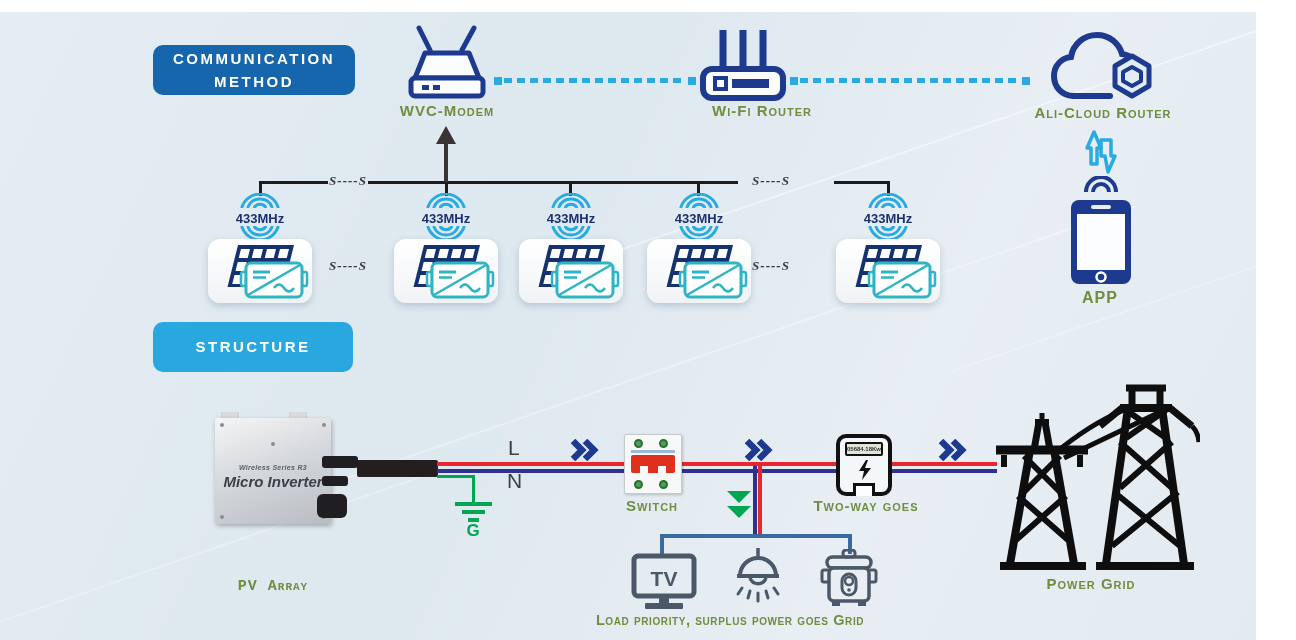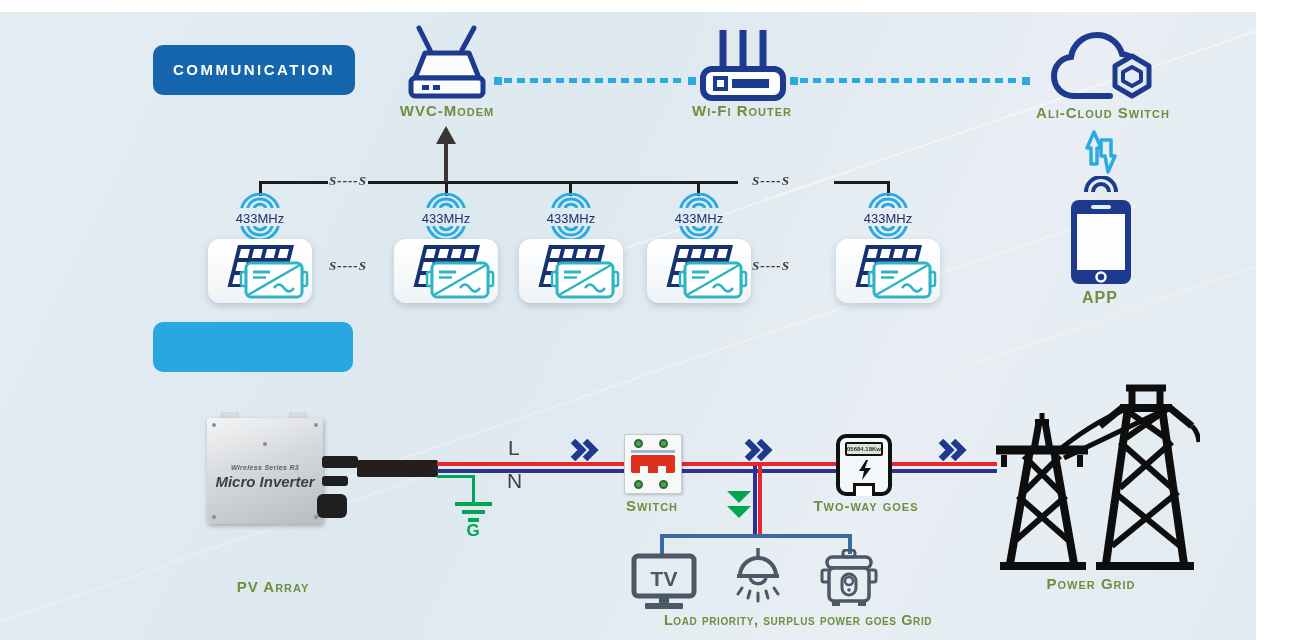--- a/index.html
+++ b/index.html
@@ -37,25 +37,25 @@
   .slabel{position:absolute;font-family:Liberation Serif, serif;font-style:italic;
     font-weight:bold;font-size:13px;color:#3b3b3b;letter-spacing:1px;text-align:center;}
   .uparrow-line{position:absolute;width:4px;background:#3a3434;}
   .uparrow-head{position:absolute;width:0;height:0;border-left:10px solid transparent;
     border-right:10px solid transparent;border-bottom:18px solid #3a3434;}
 
   
   .unit-card{position:absolute;width:104px;height:64px;top:227px;border-radius:12px;
     background:linear-gradient(180deg,#ffffff,#f0f3f5);box-shadow:0 3px 7px rgba(110,135,160,.35);}
   .wifi433{position:absolute;top:181px;width:76px;text-align:center;line-height:1;}
-  .wifi433 .freq{font-size:13px;font-weight:normal;color:#1c2f6e;margin:1px 0;}
+  .wifi433 .freq{font-size:13px;font-weight:bold;color:#1c2f6e;margin:1px 0;}
 
   
   .device{position:absolute;left:205px;top:398px;width:260px;height:132px;}
-  .dev-body{position:absolute;left:2px;top:8px;width:116px;height:106px;border-radius:3px;
+  .dev-body{position:absolute;left:10px;top:8px;width:116px;height:106px;border-radius:3px;
     background:linear-gradient(160deg,#f4f5f6 0%,#d6d9dc 45%,#b8bbc0 100%);
     box-shadow:1px 2px 5px rgba(0,0,0,.28);}
   .dev-tab{position:absolute;top:2px;width:18px;height:10px;background:#d9dcdf;box-shadow:inset 0 -1px 2px rgba(0,0,0,.15);}
   .dev-screw{position:absolute;width:4px;height:4px;border-radius:50%;background:#8a8d92;}
   .dev-series{position:absolute;left:0;right:0;top:46px;text-align:center;
     font-size:7px;font-style:italic;font-weight:bold;color:#5a5f66;letter-spacing:.3px;}
   .dev-name{position:absolute;left:0;right:0;top:55px;text-align:center;
     font-size:15px;font-style:italic;font-weight:bold;color:#3c4148;}
   .dev-conn{position:absolute;background:#1f1f22;border-radius:3px;}
   .cable{position:absolute;left:357px;top:448px;width:81px;height:17px;background:#241f1e;border-radius:2px;}
@@ -98,20 +98,21 @@
 
 <div class="stage">
 
   <div class="streak" style="left:580px;top:120px;width:760px;"></div>
   <div class="streak" style="left:260px;top:340px;width:900px;opacity:.7;"></div>
   <div class="streak" style="left:-60px;top:540px;width:520px;opacity:.6;"></div>
   <div class="streak" style="left:940px;top:290px;width:420px;opacity:.5;"></div>
 
   <div class="badge badge-dark" style="left:153px;top:33px;width:202px;height:50px;">
     <span>COMMUNICATION</span>
+    <span>METHOD</span>
   </div>
 
   <svg class="abs" style="left:402px;top:12px;" width="90" height="78" viewBox="0 0 90 78">
     <path d="M28 26 L17 4" stroke="#1d3a8f" stroke-width="5" stroke-linecap="round"></path>
     <path d="M60 26 L72 4" stroke="#1d3a8f" stroke-width="5" stroke-linecap="round"></path>
     <path d="M23 29 H67 L77 54 H13 Z" fill="#fbfcfd" stroke="#1d3a8f" stroke-width="5" stroke-linejoin="round"></path>
     <rect x="9" y="54" width="72" height="18" rx="4" fill="#fbfcfd" stroke="#1d3a8f" stroke-width="5"></rect>
     <rect x="20" y="61" width="7" height="5" fill="#1d3a8f"></rect>
     <rect x="31" y="61" width="7" height="5" fill="#1d3a8f"></rect>
   </svg>
@@ -120,31 +121,31 @@
   <div class="dash" style="left:504px;top:66px;width:182px;"></div>
 
   <svg class="abs" style="left:698px;top:14px;" width="90" height="76" viewBox="0 0 90 76">
     <line x1="25" y1="4" x2="25" y2="44" stroke="#1d3a8f" stroke-width="7"></line>
     <line x1="45" y1="4" x2="45" y2="44" stroke="#1d3a8f" stroke-width="7"></line>
     <line x1="65" y1="4" x2="65" y2="44" stroke="#1d3a8f" stroke-width="7"></line>
     <rect x="5" y="43" width="80" height="29" rx="9" fill="#fbfcfd" stroke="#1d3a8f" stroke-width="6"></rect>
     <rect x="17" y="52" width="11" height="11" fill="none" stroke="#1d3a8f" stroke-width="4"></rect>
     <rect x="34" y="53" width="37" height="9" fill="#1d3a8f"></rect>
   </svg>
-  <div class="lbl" style="left:672px;top:90px;width:140px;">Wi-Fi Router</div>
+  <div class="lbl" style="left:672px;top:90px;width:140px;text-align:right;">Wi-Fi Router</div>
 
   <div class="dash" style="left:800px;top:66px;width:220px;"></div>
 
   <svg class="abs" style="left:1050px;top:18px;" width="112" height="74" viewBox="0 0 112 74">
     <path d="M26 66 H24 C12 66 4 57 4 46 C4 36 11 28 21 27 C23 14 34 5 47 5 C59 5 69 13 72 24 C81 25 88 32 90 40" fill="none" stroke="#1d3a8f" stroke-width="6" stroke-linecap="round"></path>
     <path d="M24 66 H60" fill="none" stroke="#1d3a8f" stroke-width="6" stroke-linecap="round"></path>
     <polygon points="82,26 99,36 99,56 82,66 65,56 65,36" fill="#e3ecf2" stroke="#1d3a8f" stroke-width="5" stroke-linejoin="round"></polygon>
     <polygon points="82,37 91,42 91,51 82,56 73,51 73,42" fill="none" stroke="#1d3a8f" stroke-width="4" stroke-linejoin="round"></polygon>
   </svg>
-  <div class="lbl" style="left:1023px;top:92px;width:160px;">Ali-Cloud Switch</div>
+  <div class="lbl" style="left:1023px;top:92px;width:160px;">Ali-Cloud Router</div>
 
   <svg class="abs" style="left:1082px;top:114px;" width="38" height="52" viewBox="0 0 36 52">
     <path d="M8 22 H4 L11 6 L18 22 H14 V38 H8 Z" fill="none" stroke="#29abe2" stroke-width="3.5" stroke-linejoin="round"></path>
     <path d="M22 30 H18 V14 H28 V30 H32 L25 46 Z" fill="none" stroke="#29abe2" stroke-width="3.5" stroke-linejoin="round"></path>
   </svg>
 
   <svg class="abs" style="left:1078px;top:164px;" width="46" height="20" viewBox="0 0 46 20">
     <path d="M8 16 A15 15 0 0 1 38 16" fill="none" stroke="#1d3a8f" stroke-width="4"></path>
     <path d="M15 16 A8 8 0 0 1 31 16" fill="none" stroke="#1d3a8f" stroke-width="4"></path>
   </svg>
@@ -352,40 +353,41 @@
       <rect x="94" y="33" width="5" height="14" rx="2" fill="#fff" stroke="#2fb4c4" stroke-width="2.5"></rect>
       <rect x="38" y="24" width="56" height="34" rx="5" fill="#fff" stroke="#2fb4c4" stroke-width="3"></rect>
       <line x1="40" y1="56" x2="92" y2="26" stroke="#2fb4c4" stroke-width="2.5"></line>
       <line x1="45" y1="33" x2="62" y2="33" stroke="#2fb4c4" stroke-width="3"></line>
       <line x1="45" y1="38.5" x2="58" y2="38.5" stroke="#2fb4c4" stroke-width="2.5"></line>
       <path d="M66 49 q5 -7 10 0 q5 7 10 0" fill="none" stroke="#2fb4c4" stroke-width="2.5"></path>
     </svg>
   </div>
 
   <div class="badge badge-light" style="left:153px;top:310px;width:200px;height:50px;">
+    <span>STRUCTURE</span>
   </div>
 
   <div class="device">
     <div class="dev-tab" style="left:16px;"></div>
     <div class="dev-tab" style="left:84px;"></div>
     <div class="dev-body">
       <div class="dev-screw" style="left:5px;top:5px;"></div>
       <div class="dev-screw" style="right:5px;top:5px;"></div>
       <div class="dev-screw" style="left:5px;bottom:5px;"></div>
       <div class="dev-screw" style="right:5px;bottom:5px;"></div>
       <div class="dev-screw" style="left:56px;top:24px;"></div>
       <div class="dev-series">Wireless Series R3</div>
       <div class="dev-name">Micro Inverter</div>
     </div>
     <div class="dev-conn" style="left:117px;top:46px;width:36px;height:12px;"></div>
     <div class="dev-conn" style="left:117px;top:66px;width:26px;height:10px;"></div>
     <div class="dev-conn" style="left:112px;top:84px;width:30px;height:24px;border-radius:6px;"></div>
   </div>
   <div class="cable"></div>
-  <div class="lbl" style="left:227px;top:566px;width:92px;">PV Array</div>
+  <div class="lbl" style="left:227px;top:566px;width:92px;font-family:Liberation Mono, monospace;">PV Array</div>
 
   <div class="wire red" style="left:437px;top:450px;width:560px;"></div>
   <div class="wire blue" style="left:437px;top:457px;width:560px;"></div>
   <div class="wire-v blue" style="left:753px;top:454px;height:70px;"></div>
   <div class="wire-v red" style="left:758px;top:454px;height:70px;"></div>
 
   <div class="gline" style="left:437px;top:463px;width:38px;height:3px;"></div>
   <div class="gline" style="left:472px;top:463px;width:3px;height:27px;"></div>
   <div class="gline" style="left:455px;top:490px;width:37px;height:4px;"></div>
   <div class="gline" style="left:462px;top:498px;width:23px;height:4px;"></div>
@@ -461,21 +463,21 @@
     <rect x="2" y="21" width="8" height="12" rx="2" fill="none" stroke="#4a5868" stroke-width="3"></rect>
     <rect x="48" y="21" width="8" height="12" rx="2" fill="none" stroke="#4a5868" stroke-width="3"></rect>
     <rect x="9" y="19" width="40" height="33" rx="5" fill="#e8eef2" stroke="#4a5868" stroke-width="3.5"></rect>
     <rect x="22" y="25" width="14" height="21" rx="7" fill="none" stroke="#4a5868" stroke-width="3"></rect>
     <circle cx="29" cy="32" r="4" fill="none" stroke="#4a5868" stroke-width="2.5"></circle>
     <circle cx="29" cy="41" r="1.8" fill="#4a5868"></circle>
     <rect x="12" y="52" width="8" height="5" fill="#4a5868"></rect>
     <rect x="38" y="52" width="8" height="5" fill="#4a5868"></rect>
   </svg>
 
-  <div class="caption" style="left:638px;top:600px;width:320px;">Load priority, surplus power goes Grid</div>
+  <div class="caption" style="left:570px;top:600px;width:320px;">Load priority, surplus power goes Grid</div>
 
   <svg class="abs" style="left:994px;top:368px;" width="206" height="198" viewBox="0 0 206 198">
     <g stroke="#0e0e0e" fill="none">
       <path d="M60 74 Q96 44 130 30" stroke-width="5"></path>
       <path d="M70 78 Q116 56 166 32" stroke-width="5"></path>
       <path d="M198 46 Q204 52 205 62" stroke-width="5"></path>
 
       <line x1="6" y1="186" x2="92" y2="186" stroke-width="8"></line>
       <line x1="16" y1="184" x2="36" y2="70" stroke-width="8"></line>
       <line x1="80" y1="184" x2="60" y2="70" stroke-width="8"></line>

